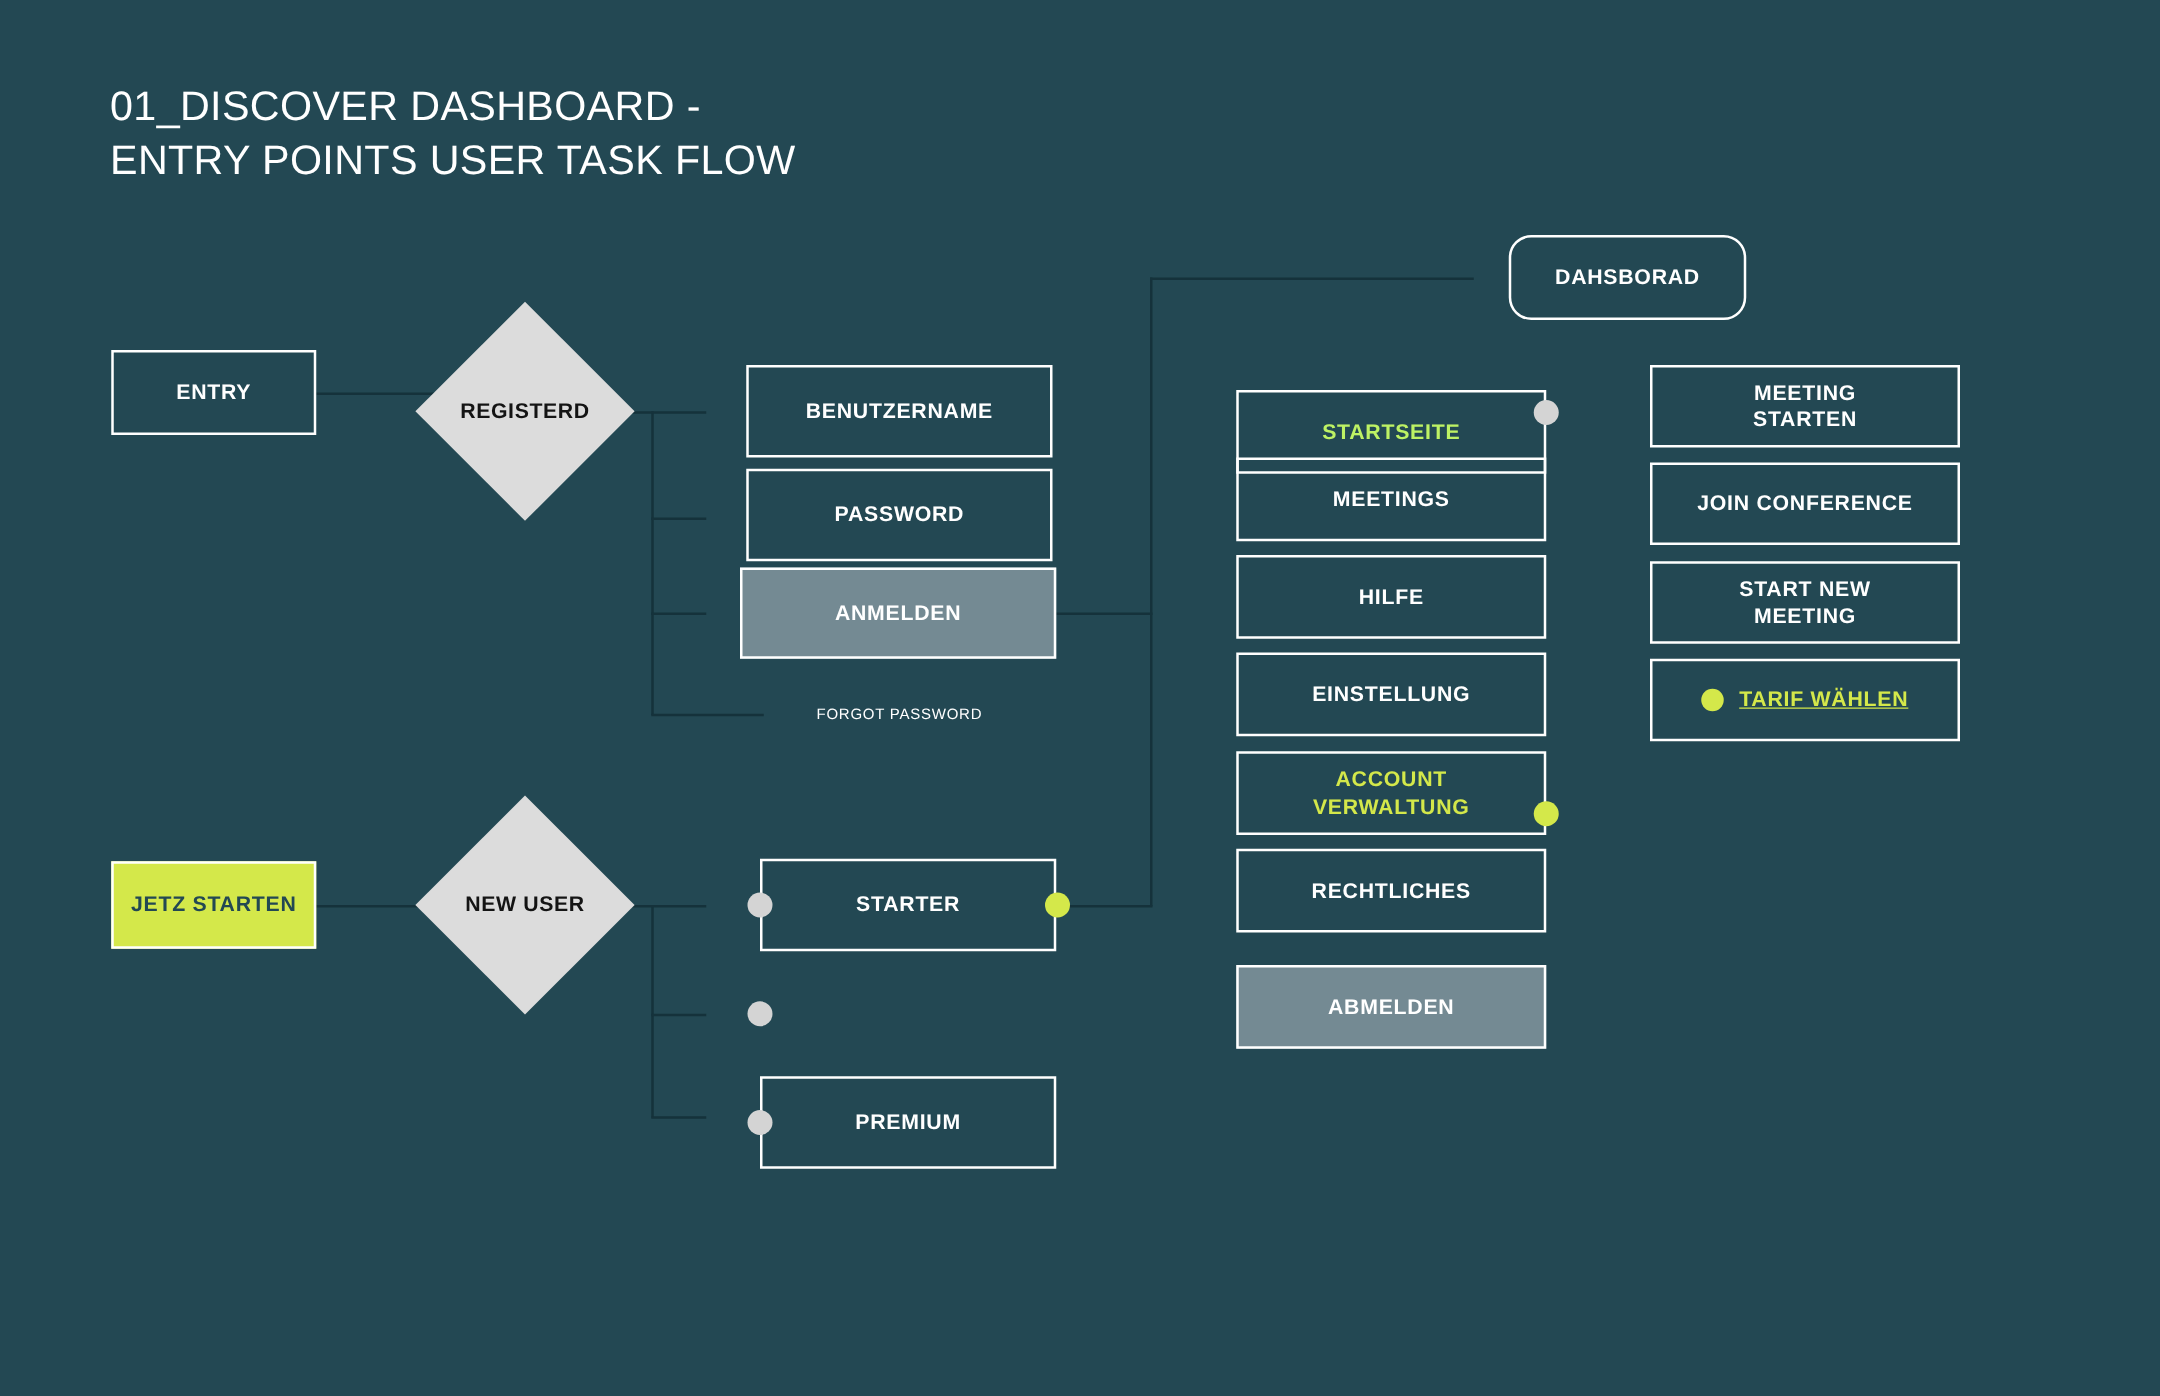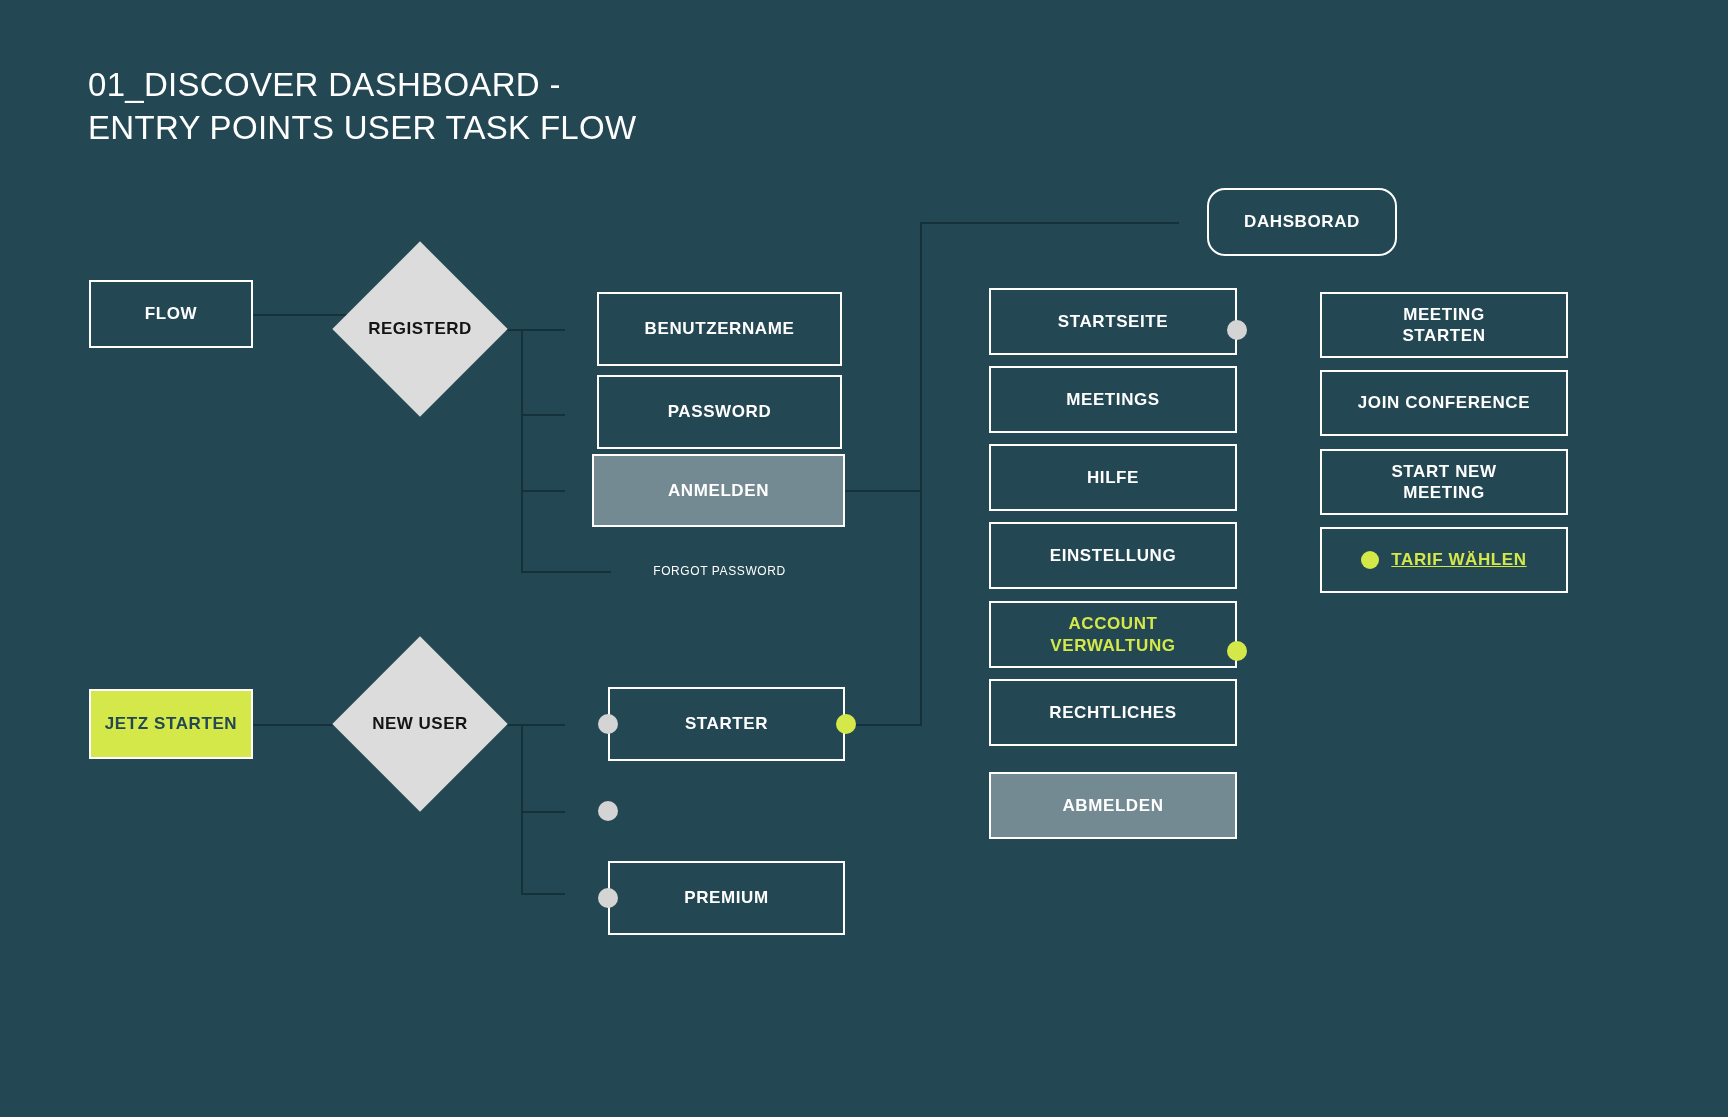--- a/index.html
+++ b/index.html
@@ -40,21 +40,21 @@
     font-size: 17px;
     font-weight: bold;
     letter-spacing: 0.6px;
     line-height: 1.25;
     white-space: pre-line;
     background: transparent;
   }
   .node.filled-gray { background: #748a93; }
   .node.filled-lime { background: #d4e84a; color: #234853; border-color: #ffffff; }
   .node.rounded { border-radius: 18px; }
-  .node.dim { color: #ffffff; }
+  .node.dim { color: #bef264; margin-top: 24px; }
   .node.lime-text { color: #d4e84a; }
 
   
   .plain-label {
     position: absolute;
     color: #ffffff;
     font-size: 12px;
     font-weight: normal;
     letter-spacing: 0.6px;
     display: flex; align-items: center; justify-content: center;
@@ -123,21 +123,21 @@
   <div class="line h" style="left:846px; top:724px; width:76px;"></div>
 
   <div class="line h" style="left:253px; top:724px; width:107px;"></div>
 
   <div class="line v" style="left:521px; top:724px; height:170px;"></div>
   <div class="line h" style="left:443px; top:724px; width:122px;"></div>
   <div class="line h" style="left:521px; top:811px; width:44px;"></div>
   <div class="line h" style="left:521px; top:893px; width:44px;"></div>
 
   <div class="node" style="left:89px; top:280px; width:164px; height:68px;">
-    <span>FLOW</span>
+    <span>ENTRY</span>
   </div>
 
   <div class="diamond-wrap" style="left:358px; top:267px; width:124px; height:124px;">
     <div class="diamond-shape"></div>
     <div class="diamond-label">REGISTERD</div>
   </div>
 
   <div class="node" style="left:597px; top:292px; width:245px; height:74px;">
     <span>BENUTZERNAME</span>
   </div>

